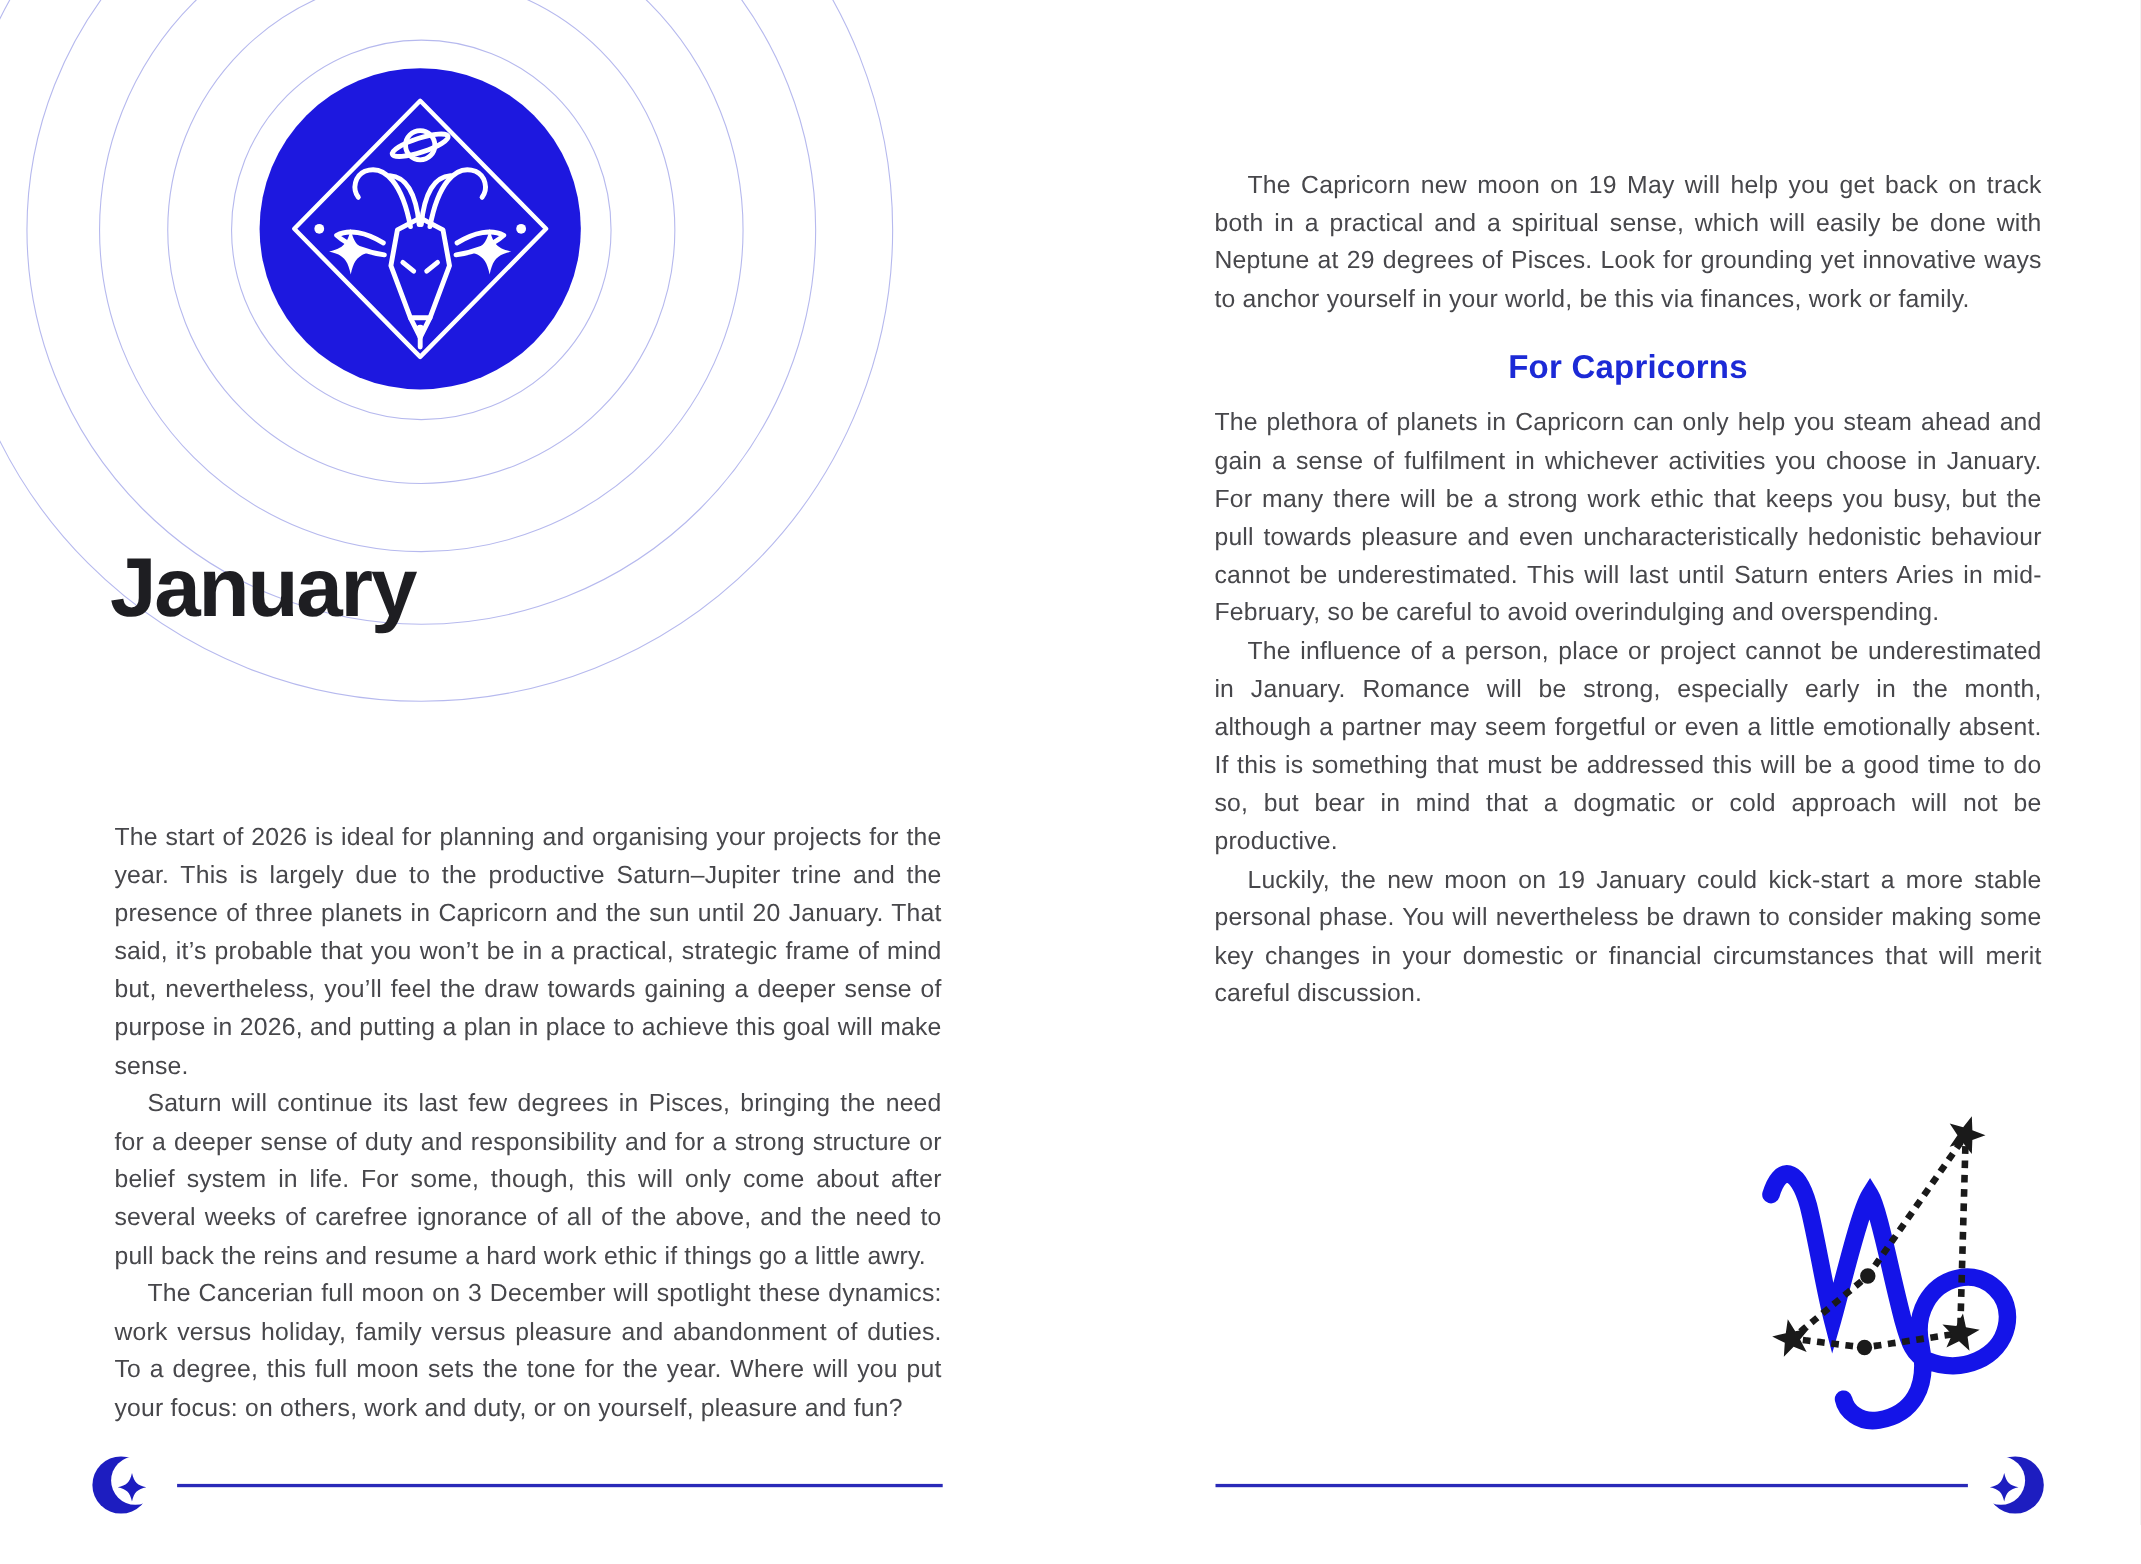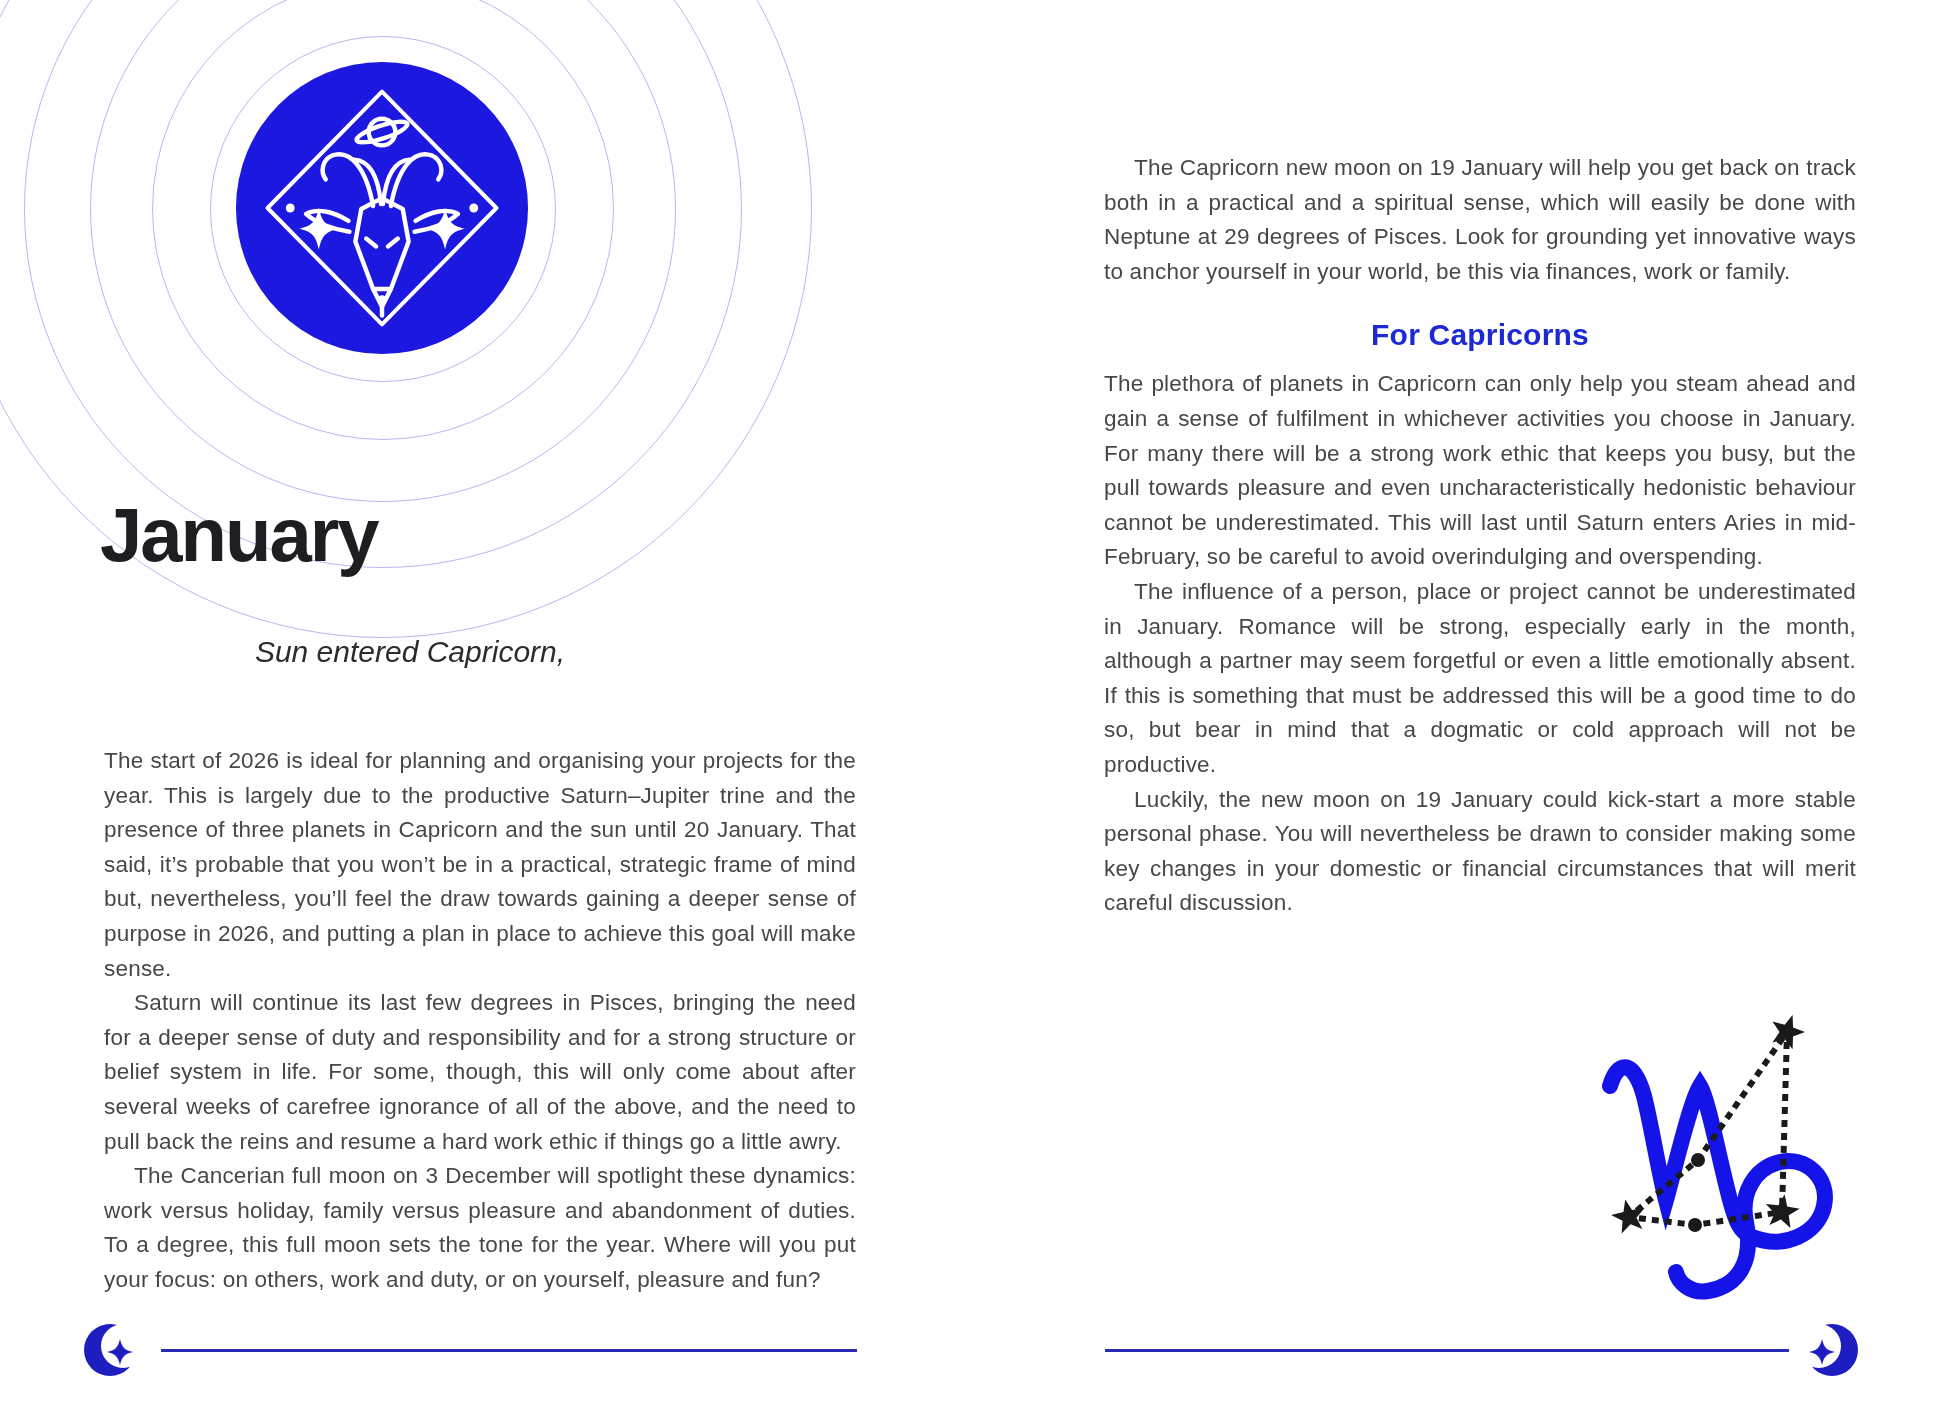--- a/index.html
+++ b/index.html
@@ -87,21 +87,20 @@
           <circle cx="57" cy="150" r="4.5"></circle>
           <circle cx="243" cy="150" r="4.5"></circle>
           <circle cx="150" cy="243" r="4.5"></circle>
         </g>
       </svg>
     </div>
 
     <h1 class="month-title">January</h1>
 
     <div class="subtitle">
-      <div>Sun entered Capricorn,</div>
     </div>
 
     <div class="body-col left-col">
       <p>The start of 2026 is ideal for planning and organising your projects for the year. This is largely due to the productive Saturn–Jupiter trine and the presence of three planets in Capricorn and the sun until 20 January. That said, it’s probable that you won’t be in a practical, strategic frame of mind but, nevertheless, you’ll feel the draw towards gaining a deeper sense of purpose in 2026, and putting a plan in place to achieve this goal will make sense.</p>
       <p class="ind">Saturn will continue its last few degrees in Pisces, bringing the need for a deeper sense of duty and responsibility and for a strong structure or belief system in life. For some, though, this will only come about after several weeks of carefree ignorance of all of the above, and the need to pull back the reins and resume a hard work ethic if things go a little awry.</p>
       <p class="ind">The Cancerian full moon on 3 December will spotlight these dynamics: work versus holiday, family versus pleasure and abandonment of duties. To a degree, this full moon sets the tone for the year. Where will you put your focus: on others, work and duty, or on yourself, pleasure and fun?</p>
     </div>
 
     <div class="crescent crescent-left">
       <svg viewBox="0 0 60 60" width="60" height="60">
@@ -109,21 +108,21 @@
         <circle cx="41" cy="26" r="22" fill="#ffffff"></circle>
         <path fill="#1d1dc0" d="M38,19 C40,28 43,30 51,32 C43,34 40,36 38,45 C36,36 33,34 25,32 C33,30 36,28 38,19 Z"></path>
       </svg>
     </div>
     <div class="rule rule-left"></div>
   </div>
 
   <div>
 
     <div class="body-col right-col">
-      <p class="ind">The Capricorn new moon on 19 January will help you get back on track both in a practical and a spiritual sense, which will easily be done with Neptune at 29 degrees of Pisces. Look for grounding yet innovative ways to anchor yourself in your world, be this via finances, work or family.</p>
+      <p class="ind">The Capricorn new moon on 19 May will help you get back on track both in a practical and a spiritual sense, which will easily be done with Neptune at 29 degrees of Pisces. Look for grounding yet innovative ways to anchor yourself in your world, be this via finances, work or family.</p>
       <h2 class="section-heading">For Capricorns</h2>
       <p>The plethora of planets in Capricorn can only help you steam ahead and gain a sense of fulfilment in whichever activities you choose in January. For many there will be a strong work ethic that keeps you busy, but the pull towards pleasure and even uncharacteristically hedonistic behaviour cannot be underestimated. This will last until Saturn enters Aries in mid-February, so be careful to avoid overindulging and overspending.</p>
       <p class="ind">The influence of a person, place or project cannot be underestimated in January. Romance will be strong, especially early in the month, although a partner may seem forgetful or even a little emotionally absent. If this is something that must be addressed this will be a good time to do so, but bear in mind that a dogmatic or cold approach will not be productive.</p>
       <p class="ind">Luckily, the new moon on 19 January could kick-start a more stable personal phase. You will nevertheless be drawn to consider making some key changes in your domestic or financial circumstances that will merit careful discussion.</p>
     </div>
 
     <div class="glyph-art">
       <svg viewBox="0 0 312 332" width="312" height="332">
         <defs>
           <path id="star5" d="M0,-18 L4.4,-6.1 L17.1,-5.6 L7.1,2.3 L10.6,14.6 L0,7.5 L-10.6,14.6 L-7.1,2.3 L-17.1,-5.6 L-4.4,-6.1 Z"></path>

